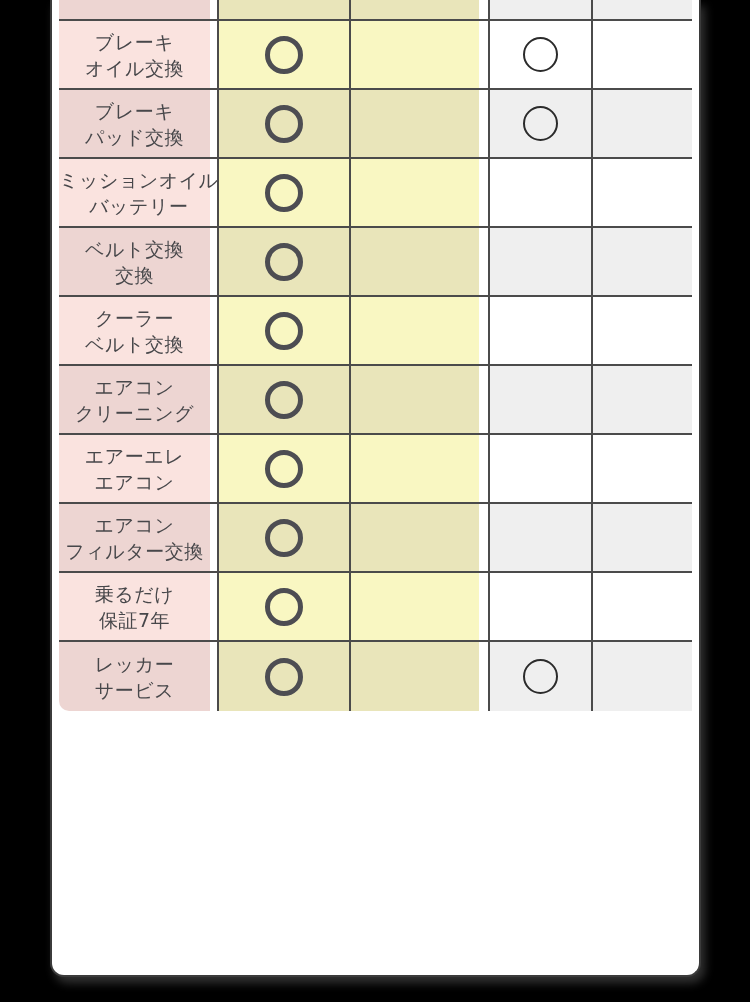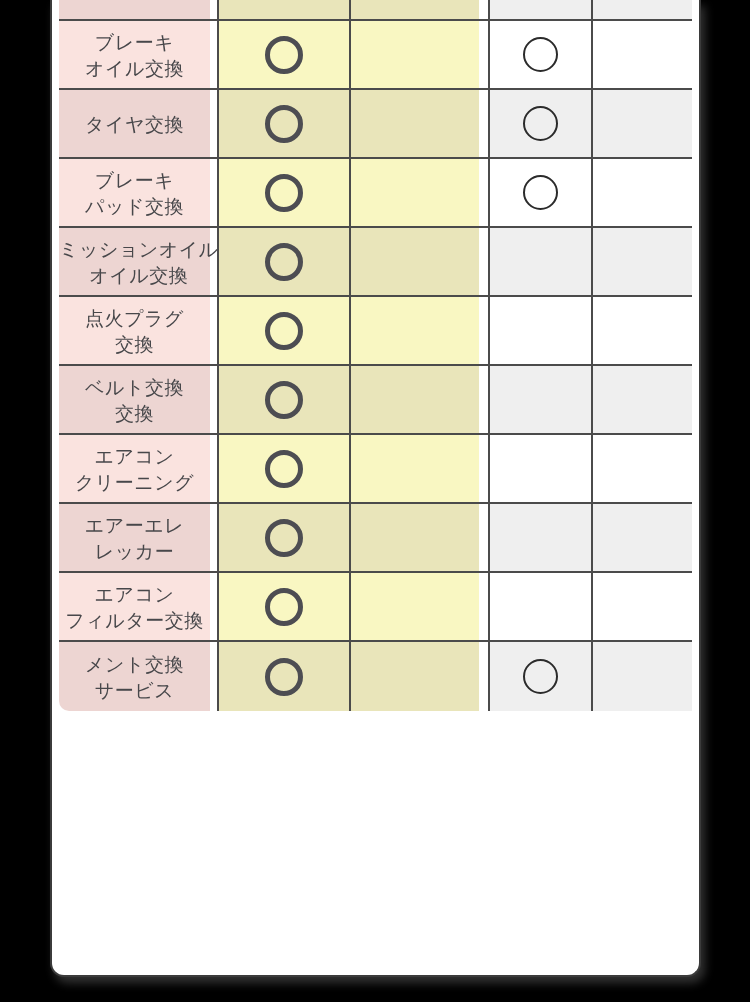--- a/index.html
+++ b/index.html
@@ -109,113 +109,114 @@
         <td class="c-label"><span class="label-text">ブレーキ
 オイル交換</span></td>
         <td class="c-gap"></td>
         <td class="c-s bl"><span class="mark thick" style="visibility: visible;"></span></td>
         <td class="c-s bl"><span class="mark thick" style="visibility: hidden;"></span></td>
         <td class="c-gap"></td>
         <td class="c-o bl"><span class="mark thin" style="visibility: visible;"></span></td>
         <td class="c-o bl"><span class="mark thin" style="visibility: hidden;"></span></td>
       </tr>
 
-      <tr>
-        <td class="c-label"><span class="label-text">タイヤ交換</span></td>
-        <td class="c-gap"></td>
-        <td class="c-s bl"><span class="mark thick" style="visibility: visible;"></span></td>
-        <td class="c-s bl"><span class="mark thick" style="visibility: hidden;"></span></td>
-        <td class="c-gap"></td>
-        <td class="c-o bl"><span class="mark thin" style="visibility: visible;"></span></td>
-        <td class="c-o bl"><span class="mark thin" style="visibility: hidden;"></span></td>
-      </tr>
 
       <tr>
         <td class="c-label"><span class="label-text">ブレーキ
 パッド交換</span></td>
         <td class="c-gap"></td>
         <td class="c-s bl"><span class="mark thick" style="visibility: visible;"></span></td>
         <td class="c-s bl"><span class="mark thick" style="visibility: hidden;"></span></td>
         <td class="c-gap"></td>
         <td class="c-o bl"><span class="mark thin" style="visibility: visible;"></span></td>
         <td class="c-o bl"><span class="mark thin" style="visibility: hidden;"></span></td>
       </tr>
 
 
       <tr>
         <td class="c-label"><span class="label-text">ミッションオイル
-オイル交換</span></td>
-        <td class="c-gap"></td>
-        <td class="c-s bl"><span class="mark thick" style="visibility: visible;"></span></td>
-        <td class="c-s bl"><span class="mark thick" style="visibility: hidden;"></span></td>
-        <td class="c-gap"></td>
-        <td class="c-o bl"><span class="mark thin" style="visibility: hidden;"></span></td>
-        <td class="c-o bl"><span class="mark thin" style="visibility: hidden;"></span></td>
-      </tr>
-
-      <tr>
-        <td class="c-label"><span class="label-text">点火プラグ
-交換</span></td>
-        <td class="c-gap"></td>
-        <td class="c-s bl"><span class="mark thick" style="visibility: visible;"></span></td>
-        <td class="c-s bl"><span class="mark thick" style="visibility: hidden;"></span></td>
-        <td class="c-gap"></td>
-        <td class="c-o bl"><span class="mark thin" style="visibility: hidden;"></span></td>
-        <td class="c-o bl"><span class="mark thin" style="visibility: hidden;"></span></td>
-      </tr>
+バッテリー</span></td>
+        <td class="c-gap"></td>
+        <td class="c-s bl"><span class="mark thick" style="visibility: visible;"></span></td>
+        <td class="c-s bl"><span class="mark thick" style="visibility: hidden;"></span></td>
+        <td class="c-gap"></td>
+        <td class="c-o bl"><span class="mark thin" style="visibility: hidden;"></span></td>
+        <td class="c-o bl"><span class="mark thin" style="visibility: hidden;"></span></td>
+      </tr>
+
 
       <tr>
         <td class="c-label"><span class="label-text">ベルト交換
 交換</span></td>
         <td class="c-gap"></td>
         <td class="c-s bl"><span class="mark thick" style="visibility: visible;"></span></td>
         <td class="c-s bl"><span class="mark thick" style="visibility: hidden;"></span></td>
         <td class="c-gap"></td>
         <td class="c-o bl"><span class="mark thin" style="visibility: hidden;"></span></td>
         <td class="c-o bl"><span class="mark thin" style="visibility: hidden;"></span></td>
       </tr>
 
+      <tr>
+        <td class="c-label"><span class="label-text">クーラー
+ベルト交換</span></td>
+        <td class="c-gap"></td>
+        <td class="c-s bl"><span class="mark thick" style="visibility: visible;"></span></td>
+        <td class="c-s bl"><span class="mark thick" style="visibility: hidden;"></span></td>
+        <td class="c-gap"></td>
+        <td class="c-o bl"><span class="mark thin" style="visibility: hidden;"></span></td>
+        <td class="c-o bl"><span class="mark thin" style="visibility: hidden;"></span></td>
+      </tr>
 
 
       <tr>
         <td class="c-label"><span class="label-text">エアコン
 クリーニング</span></td>
         <td class="c-gap"></td>
         <td class="c-s bl"><span class="mark thick" style="visibility: visible;"></span></td>
         <td class="c-s bl"><span class="mark thick" style="visibility: hidden;"></span></td>
         <td class="c-gap"></td>
         <td class="c-o bl"><span class="mark thin" style="visibility: hidden;"></span></td>
         <td class="c-o bl"><span class="mark thin" style="visibility: hidden;"></span></td>
       </tr>
 
       <tr>
         <td class="c-label"><span class="label-text">エアーエレ
-レッカー</span></td>
+エアコン</span></td>
         <td class="c-gap"></td>
         <td class="c-s bl"><span class="mark thick" style="visibility: visible;"></span></td>
         <td class="c-s bl"><span class="mark thick" style="visibility: hidden;"></span></td>
         <td class="c-gap"></td>
         <td class="c-o bl"><span class="mark thin" style="visibility: hidden;"></span></td>
         <td class="c-o bl"><span class="mark thin" style="visibility: hidden;"></span></td>
       </tr>
 
       <tr>
         <td class="c-label"><span class="label-text">エアコン
 フィルター交換</span></td>
         <td class="c-gap"></td>
         <td class="c-s bl"><span class="mark thick" style="visibility: visible;"></span></td>
         <td class="c-s bl"><span class="mark thick" style="visibility: hidden;"></span></td>
         <td class="c-gap"></td>
         <td class="c-o bl"><span class="mark thin" style="visibility: hidden;"></span></td>
         <td class="c-o bl"><span class="mark thin" style="visibility: hidden;"></span></td>
       </tr>
 
-
-      <tr>
-        <td class="c-label"><span class="label-text">メント交換
+      <tr>
+        <td class="c-label"><span class="label-text">乗るだけ
+保証7年</span></td>
+        <td class="c-gap"></td>
+        <td class="c-s bl"><span class="mark thick" style="visibility: visible;"></span></td>
+        <td class="c-s bl"><span class="mark thick" style="visibility: hidden;"></span></td>
+        <td class="c-gap"></td>
+        <td class="c-o bl"><span class="mark thin" style="visibility: hidden;"></span></td>
+        <td class="c-o bl"><span class="mark thin" style="visibility: hidden;"></span></td>
+      </tr>
+
+      <tr>
+        <td class="c-label"><span class="label-text">レッカー
 サービス</span></td>
         <td class="c-gap"></td>
         <td class="c-s bl"><span class="mark thick" style="visibility: visible;"></span></td>
         <td class="c-s bl"><span class="mark thick" style="visibility: hidden;"></span></td>
         <td class="c-gap"></td>
         <td class="c-o bl"><span class="mark thin" style="visibility: visible;"></span></td>
         <td class="c-o bl"><span class="mark thin" style="visibility: hidden;"></span></td>
       </tr>
 
     </tbody>

